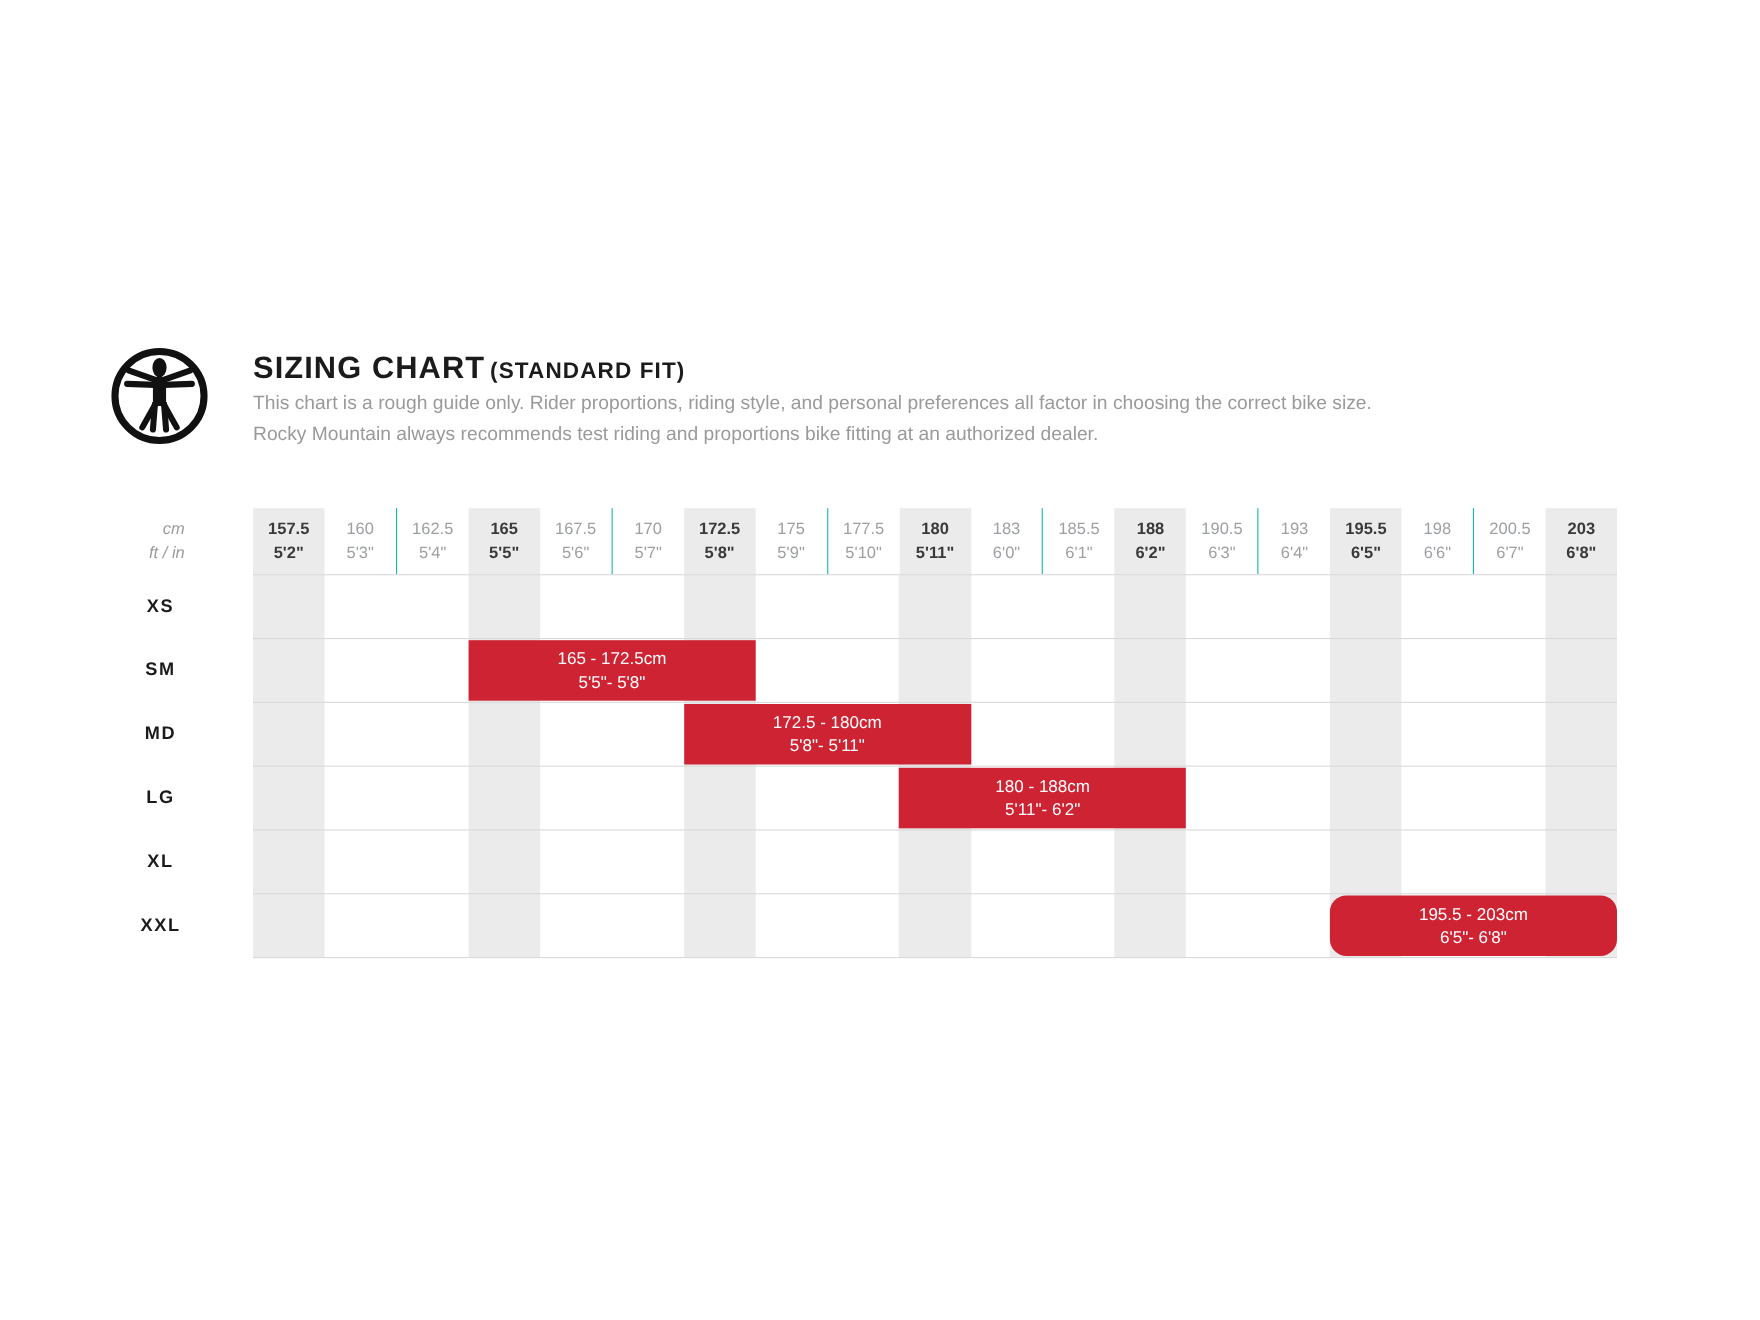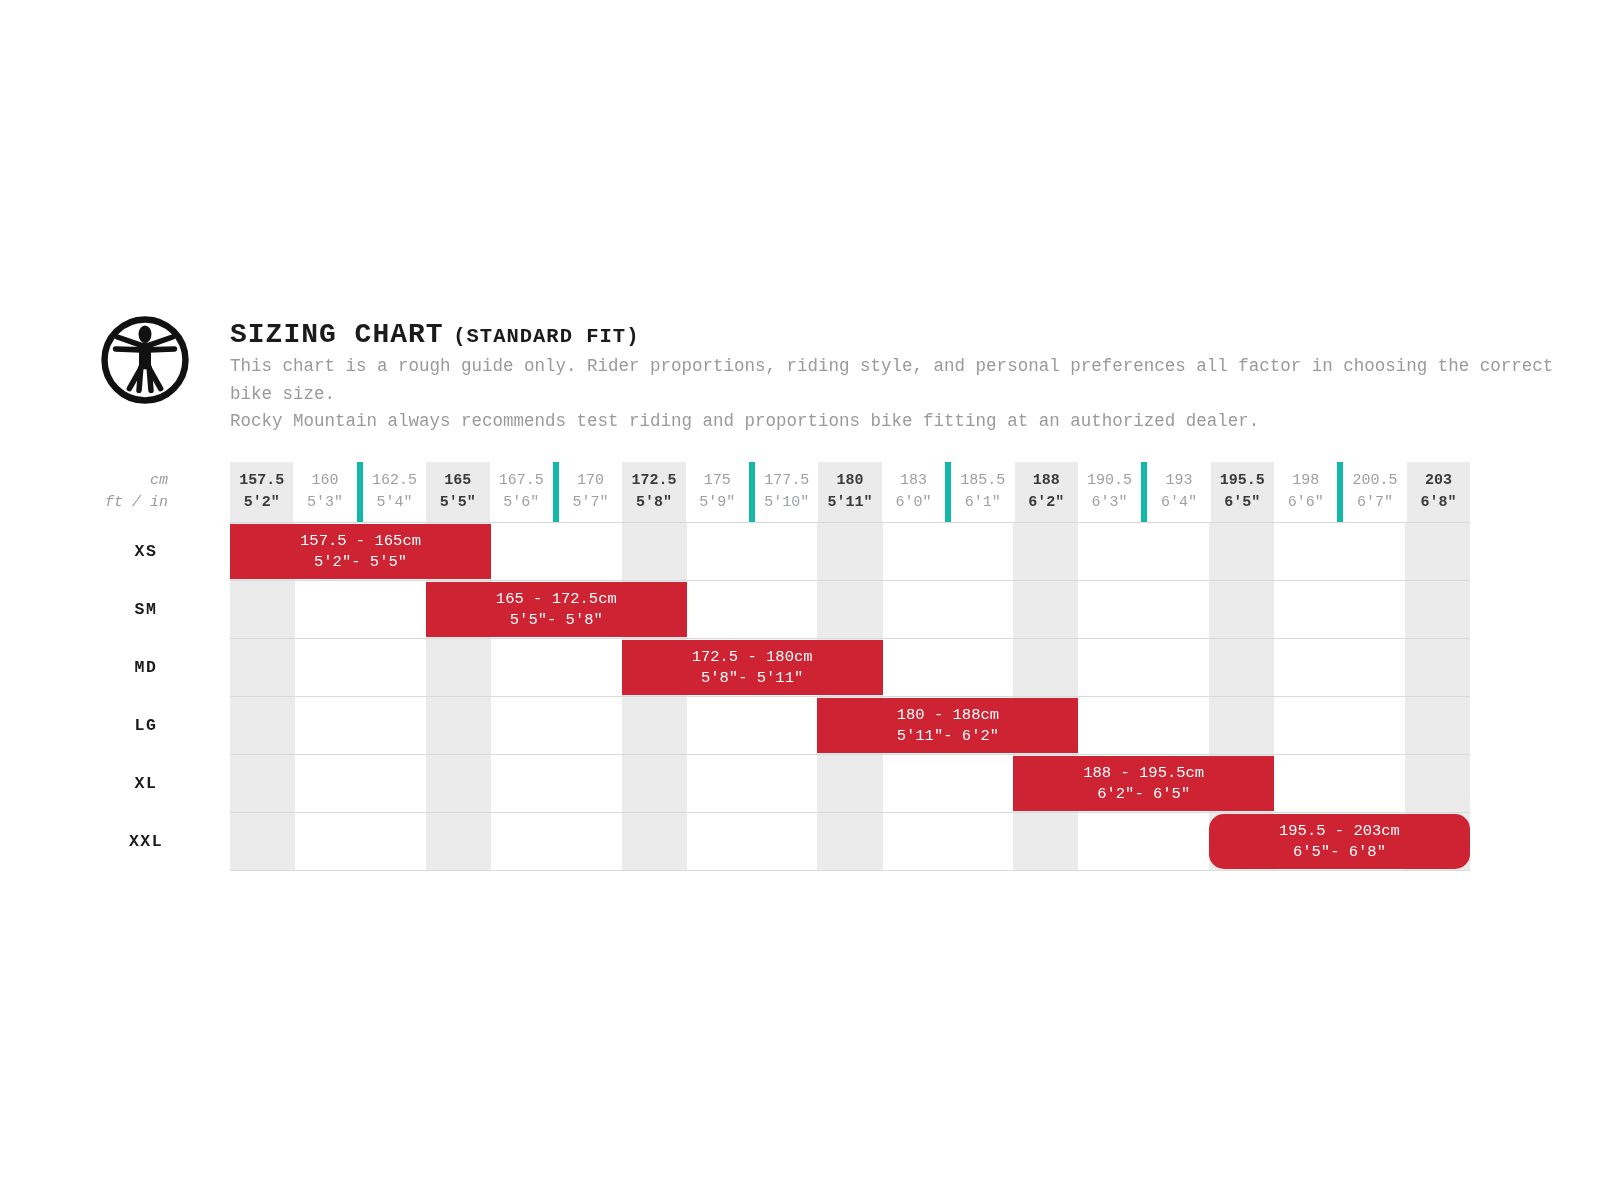--- a/index.html
+++ b/index.html
@@ -1,35 +1,35 @@
 <!DOCTYPE html>
 <html><head>
 <meta charset="utf-8">
 <style>
   * { margin:0; padding:0; box-sizing:border-box; }
   html,body { background:#ffffff; }
   .page {
     position:relative; width:1600px; height:1200px; background:#ffffff;
-    font-family:Liberation Mono, monospace; overflow:hidden;
+    font-family:Liberation Sans, sans-serif; overflow:hidden;
   }
 
   
   .brand-icon { position:absolute; left:99px; top:314px; width:92px; height:92px; }
   .title-line { position:absolute; left:230px; top:319px; white-space:nowrap; }
   .title-main { font-size:28px; font-weight:800; letter-spacing:1px; color:#1b1b1b; }
   .title-sub  { font-size:20.5px; font-weight:800; letter-spacing:1px; color:#1b1b1b; }
   .desc { position:absolute; left:230px; top:353px; font-size:17.5px; line-height:27.5px; color:#9a9a9a; }
 
   
   .grid { position:absolute; left:230px; top:462px; width:1240px; }
   .hdr-row { position:relative; display:flex; height:60px; }
   .col-cell { flex:1 1 0; text-align:center; padding-top:8px; color:#9da0a3; font-size:15px; }
   .col-cell .cmv, .col-cell .ftv { line-height:22px; }
   .col-cell.emph { background:#ebebeb; color:#3a3a3c; font-weight:700; }
-  .col-cell.grp { border-left:6px solid #14b8a6; }
+  .col-cell.grp { border-left:1px solid #14b8a6; }
 
   .chart-body { position:relative; height:348px; }
   .stripe { position:absolute; top:0; bottom:0; background:#ebebeb; }
   .rowline { position:absolute; left:0; right:0; height:1px; background:#d9d9d9; }
   .bar {
     position:absolute; height:55px; background:#cd2332; color:#ffffff;
     display:flex; flex-direction:column; justify-content:center; align-items:center;
     z-index:2;
   }
   .bar .bl { line-height:21px; font-size:15.5px; white-space:nowrap; }
@@ -179,40 +179,32 @@
         <div class="stripe" style="left: 63.1579%; width: 5.26316%;"></div>
         <div class="stripe" style="left: 78.9474%; width: 5.26316%;"></div>
         <div class="stripe" style="left: 94.7368%; width: 5.26316%;"></div>
         <div class="rowline" style="top: 0px;"></div>
         <div class="rowline" style="top: 58px;"></div>
         <div class="rowline" style="top: 116px;"></div>
         <div class="rowline" style="top: 174px;"></div>
         <div class="rowline" style="top: 232px;"></div>
         <div class="rowline" style="top: 290px;"></div>
         <div class="rowline" style="top: 348px;"></div>
-        <div class="bar" style="left: 0%; width: 21.0526%; top: 2px;">
-          <div class="bl">157.5 - 165cm</div>
-          <div class="bl">5'2"- 5'5"</div>
-        </div>
         <div class="bar" style="left: 15.7895%; width: 21.0526%; top: 60px;">
           <div class="bl">165 - 172.5cm</div>
           <div class="bl">5'5"- 5'8"</div>
         </div>
         <div class="bar" style="left: 31.5789%; width: 21.0526%; top: 118px; text-align: right;">
           <div class="bl">172.5 - 180cm</div>
           <div class="bl">5'8"- 5'11"</div>
         </div>
         <div class="bar" style="left: 47.3684%; width: 21.0526%; top: 176px;">
           <div class="bl">180 - 188cm</div>
           <div class="bl">5'11"- 6'2"</div>
         </div>
-        <div class="bar" style="left: 63.1579%; width: 21.0526%; top: 234px;">
-          <div class="bl">188 - 195.5cm</div>
-          <div class="bl">6'2"- 6'5"</div>
-        </div>
         <div class="bar" style="left: 78.9474%; width: 21.0526%; top: 292px; border-radius: 15px;">
           <div class="bl">195.5 - 203cm</div>
           <div class="bl">6'5"- 6'8"</div>
         </div>
       </div>
   </div>
 
 </div>
 
 </body></html>

